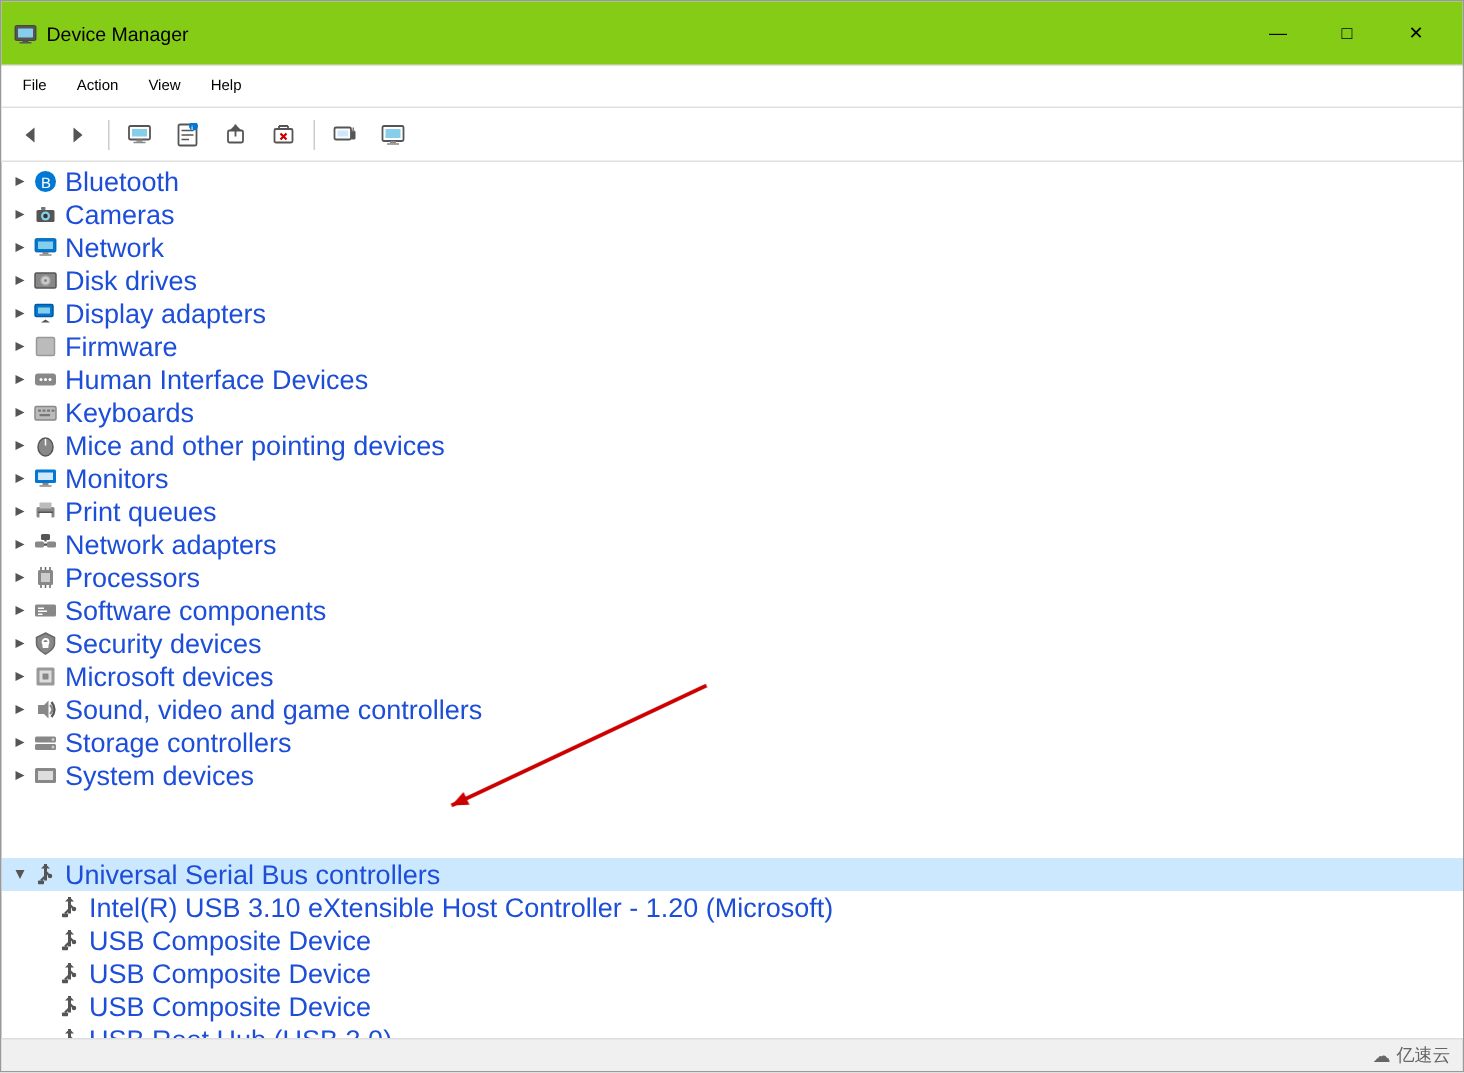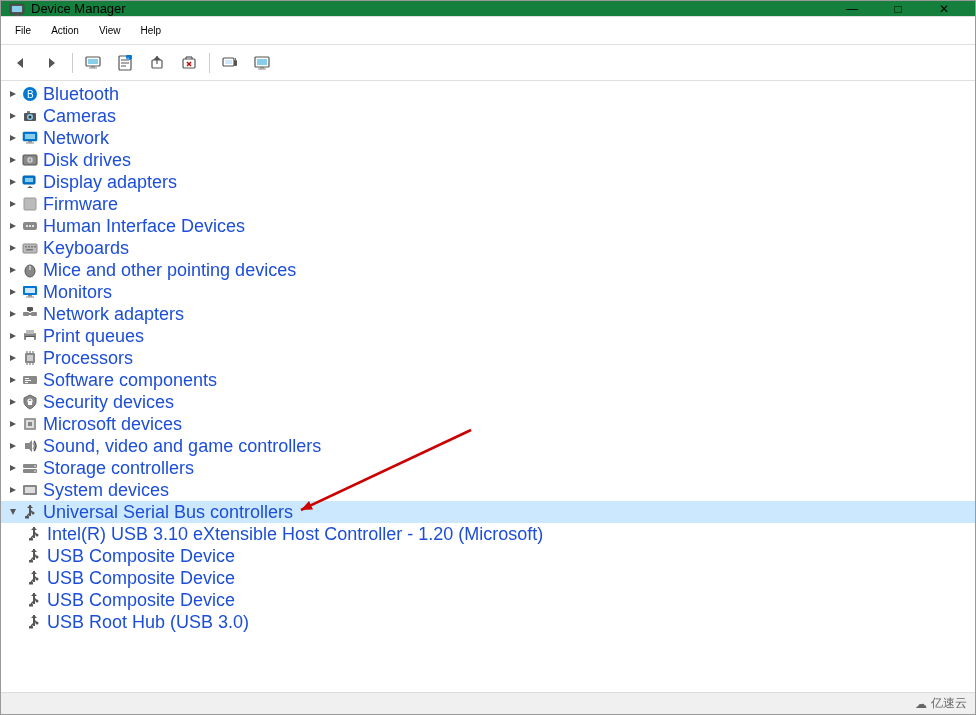--- a/index.html
+++ b/index.html
@@ -16,22 +16,22 @@
     .window {
       width: 976px;
       height: 715px;
       background: #fff;
       border: 1px solid #999;
       display: flex;
       flex-direction: column;
     }
 
     .title-bar {
-      background: #15803d;
-      height: 16px;
+      background: #84cc16;
+      height: 43px;
       display: flex;
       align-items: center;
       padding: 0 8px;
       border-bottom: 1px solid #e0e0e0;
       user-select: none;
     }
 
     .title-bar-icon {
       width: 16px;
       height: 16px;
@@ -124,21 +124,21 @@
     .tree-panel::-webkit-scrollbar-thumb { background: #c0c0c0; border: 2px solid #f0f0f0; border-radius: 7px; }
 
     .tree-item {
       display: flex;
       align-items: center;
       height: 22px;
       padding-left: 4px;
       cursor: pointer;
       white-space: nowrap;
     }
-    .tree-item.selected { background: #cce8ff; }
+    .tree-item.selected { background: #cce8ff; margin-top: 44px; }
 
     .tree-item .chevron {
       width: 16px;
       height: 16px;
       display: flex;
       align-items: center;
       justify-content: center;
       font-size: 9px;
       color: #555;
       flex-shrink: 0;
@@ -153,21 +153,21 @@
       margin-right: 4px;
       flex-shrink: 0;
       font-size: 14px;
     }
 
     .tree-item .item-label {
       font-size: 18px;
       color: #1d4ed8;
     }
 
-    .indent-1 { padding-left: 8px; text-align: right; }
+    .indent-1 { padding-left: 20px; text-align: right; }
 
     .content-wrapper {
       position: relative;
       flex: 1;
       overflow: hidden;
       display: flex;
     }
 
     
     .status-bar {
@@ -453,44 +453,44 @@
           <span class="item-label">Monitors</span>
         </div>
         <div class="tree-item">
           <span class="chevron">
             <svg width="10" height="10" viewBox="0 0 10 10">
               <polygon points="2,2 8,5 2,8" fill="#555"></polygon>
             </svg>
           </span>
           <span class="item-icon">
             <svg width="16" height="16" viewBox="0 0 16 16">
+              <rect x="2" y="5" width="12" height="7" rx="1" fill="#888"></rect>
+              <rect x="4" y="2" width="8" height="4" rx="0.5" fill="#bbb"></rect>
+              <rect x="4" y="9" width="8" height="4" rx="0.5" fill="#fff"></rect>
+              <rect x="3" y="8" width="10" height="1" fill="#555"></rect>
+            </svg>
+          </span>
+          <span class="item-label">Print queues</span>
+        </div>
+        <div class="tree-item">
+          <span class="chevron">
+            <svg width="10" height="10" viewBox="0 0 10 10">
+              <polygon points="2,2 8,5 2,8" fill="#555"></polygon>
+            </svg>
+          </span>
+          <span class="item-icon">
+            <svg width="16" height="16" viewBox="0 0 16 16">
               <rect x="1" y="6" width="6" height="4" rx="1" fill="#888"></rect>
               <rect x="9" y="6" width="6" height="4" rx="1" fill="#888"></rect>
               <line x1="7" y1="8" x2="9" y2="8" stroke="#555" stroke-width="1.5"></line>
               <rect x="5" y="1" width="6" height="4" rx="1" fill="#555"></rect>
               <line x1="8" y1="5" x2="8" y2="6" stroke="#555" stroke-width="1.5"></line>
             </svg>
           </span>
           <span class="item-label">Network adapters</span>
-        </div>
-        <div class="tree-item">
-          <span class="chevron">
-            <svg width="10" height="10" viewBox="0 0 10 10">
-              <polygon points="2,2 8,5 2,8" fill="#555"></polygon>
-            </svg>
-          </span>
-          <span class="item-icon">
-            <svg width="16" height="16" viewBox="0 0 16 16">
-              <rect x="2" y="5" width="12" height="7" rx="1" fill="#888"></rect>
-              <rect x="4" y="2" width="8" height="4" rx="0.5" fill="#bbb"></rect>
-              <rect x="4" y="9" width="8" height="4" rx="0.5" fill="#fff"></rect>
-              <rect x="3" y="8" width="10" height="1" fill="#555"></rect>
-            </svg>
-          </span>
-          <span class="item-label">Print queues</span>
         </div>
         <div class="tree-item">
           <span class="chevron">
             <svg width="10" height="10" viewBox="0 0 10 10">
               <polygon points="2,2 8,5 2,8" fill="#555"></polygon>
             </svg>
           </span>
           <span class="item-icon">
             <svg width="16" height="16" viewBox="0 0 16 16">
               <rect x="3" y="3" width="10" height="10" rx="1" fill="#888"></rect>

